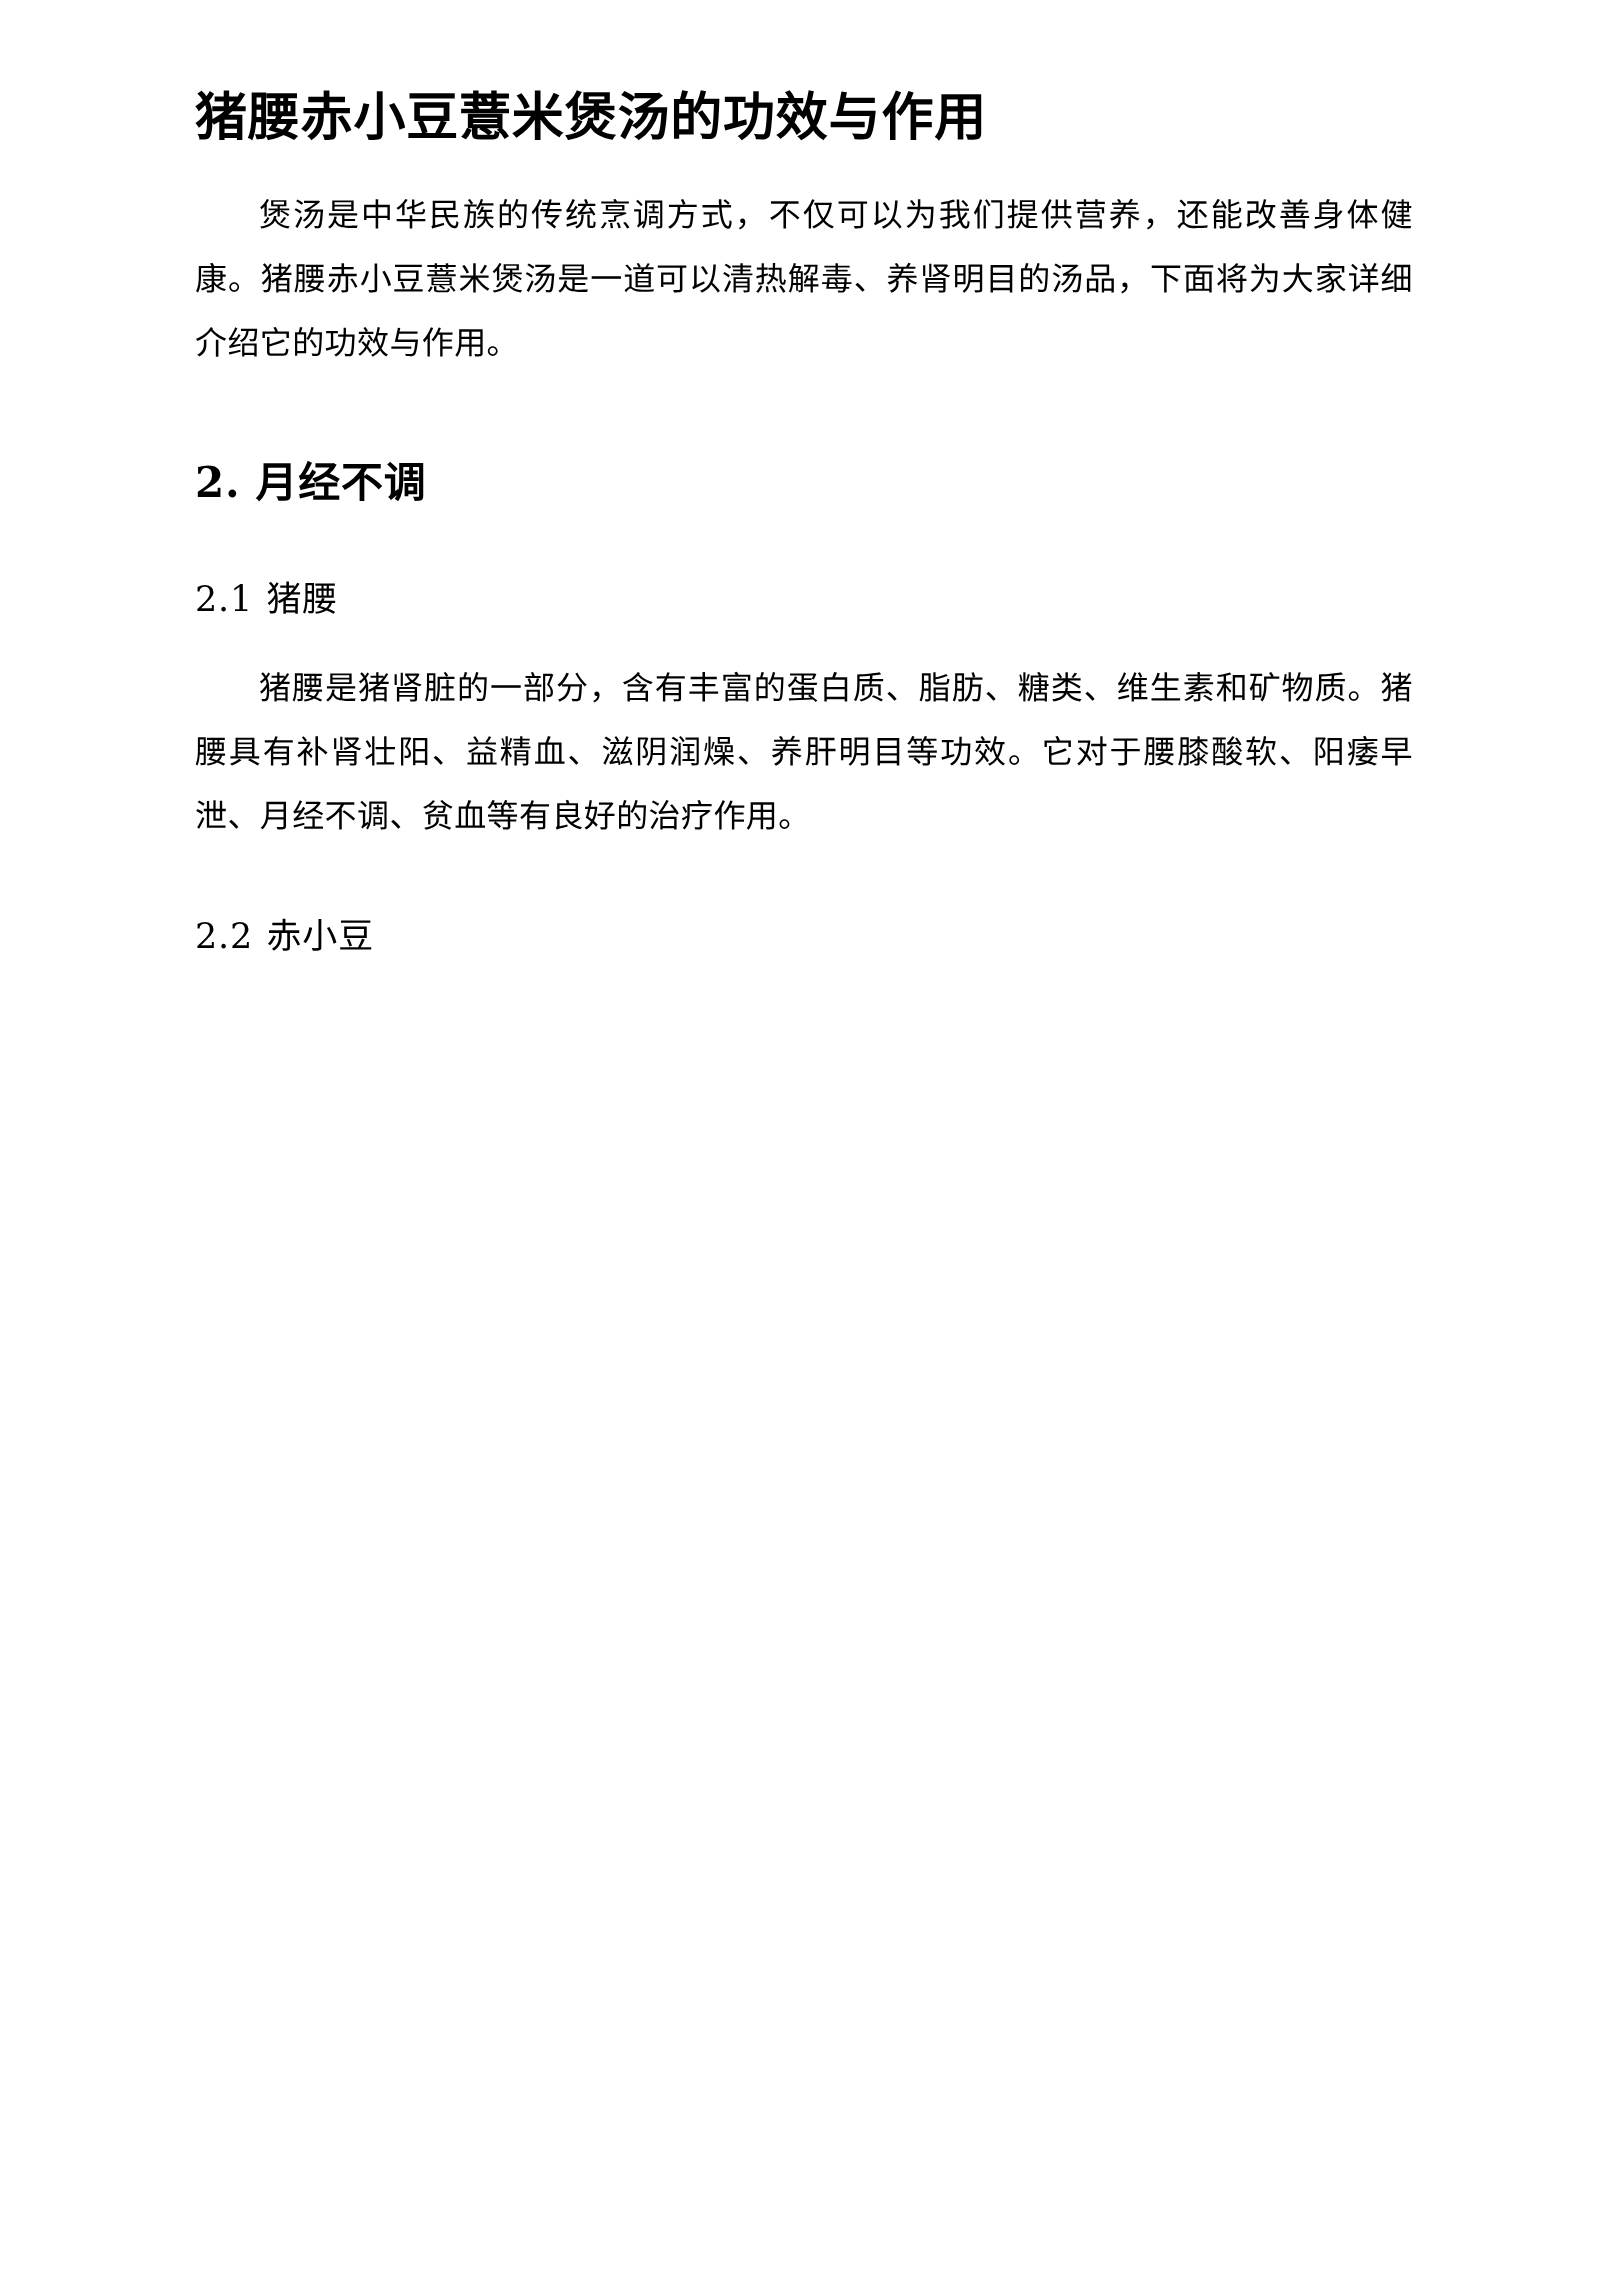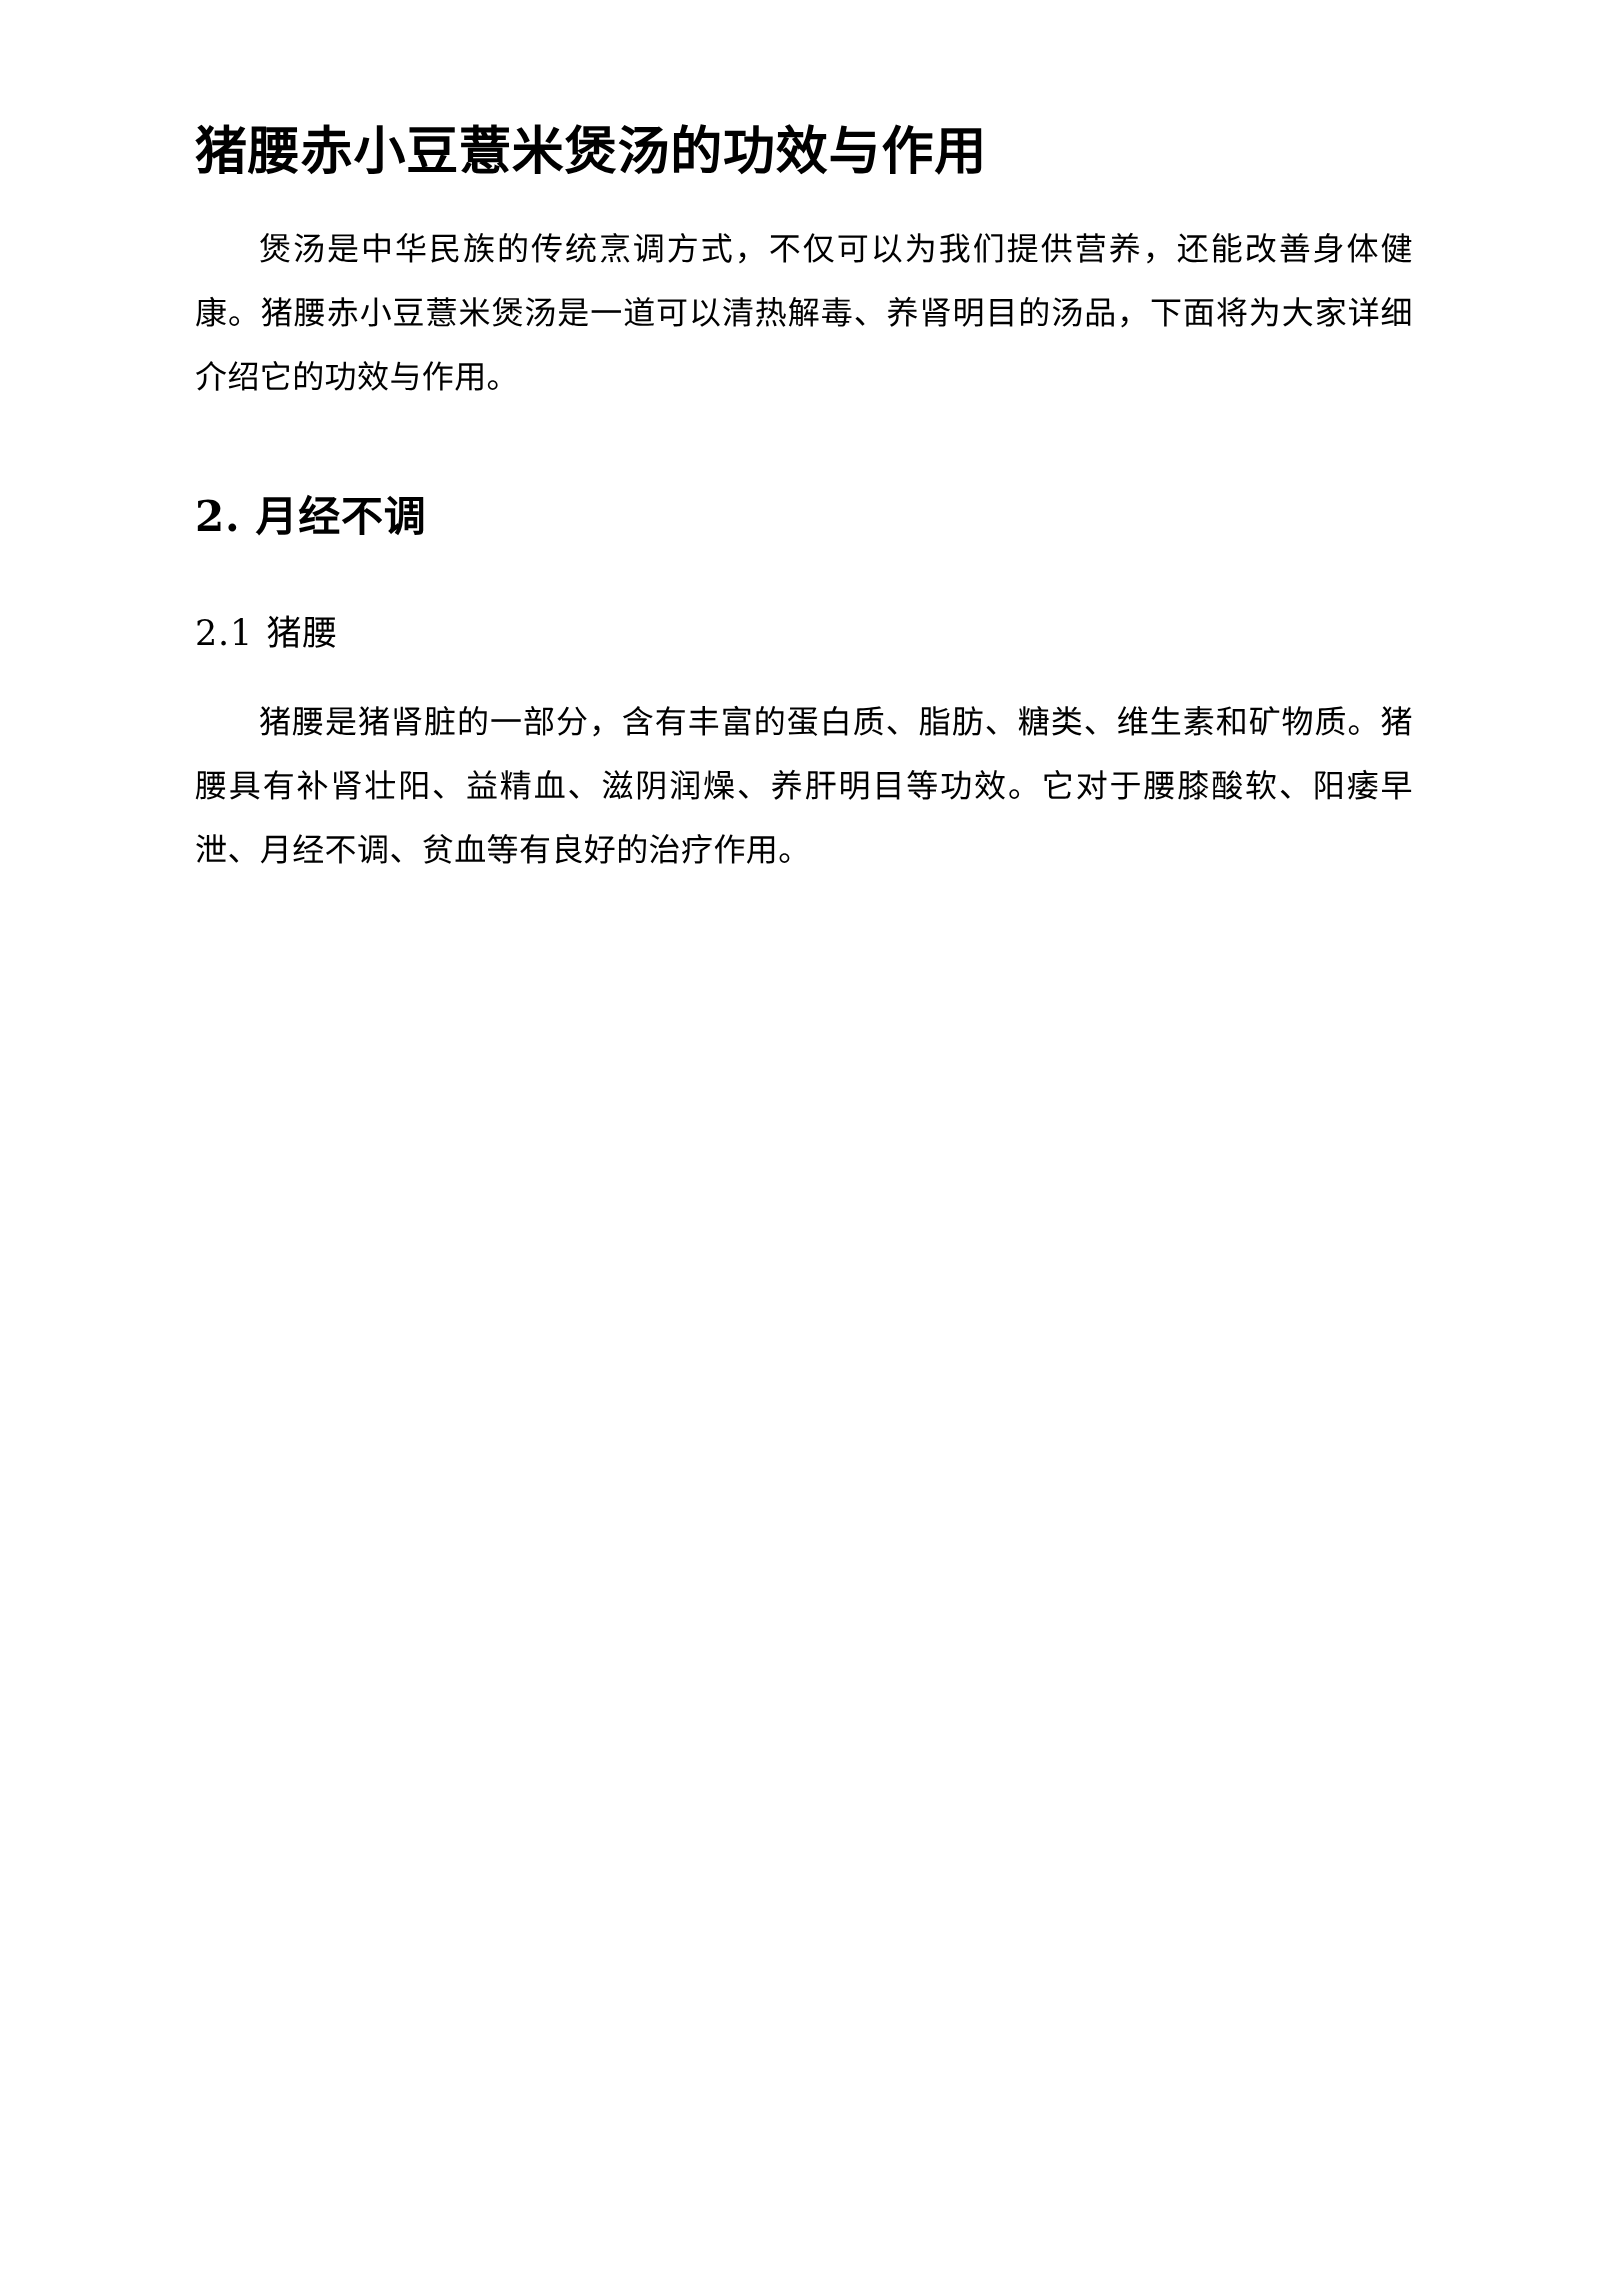--- a/index.html
+++ b/index.html
@@ -12,21 +12,21 @@
     width: 1624px;
     min-height: 2295px;
     font-family: "DejaVu Serif", "Liberation Serif", serif;
     color: #000000;
     -webkit-font-smoothing: antialiased;
   }
   .page {
     box-sizing: border-box;
     width: 1624px;
     min-height: 2295px;
-    padding: 118px 211px 152px 195px;
+    padding: 84px 211px 152px 195px;
     background: #ffffff;
     border-radius: 8px;
   }
   .doc-title {
     font-size: 52px;
     font-weight: 700;
     line-height: 1.25;
     margin: 0 0 0 0;
     letter-spacing: 0.8px;
     text-align: left;
@@ -75,16 +75,19 @@
   <h2 class="h2">
     <span class="num">2.</span><span>月经不调</span>
   </h2>
 
   <h3 class="h3">
     <span class="num">2.1</span><span>猪腰</span>
   </h3>
 
   <p class="para">猪腰是猪肾脏的一部分，含有丰富的蛋白质、脂肪、糖类、维生素和矿物质。猪腰具有补肾壮阳、益精血、滋阴润燥、养肝明目等功效。它对于腰膝酸软、阳痿早泄、月经不调、贫血等有良好的治疗作用。</p>
 
+  <h3 class="h3">
+    <span class="num">2.2</span><span>赤小豆</span>
+  </h3>
 
 
 </div>
 
 
 </body></html>

